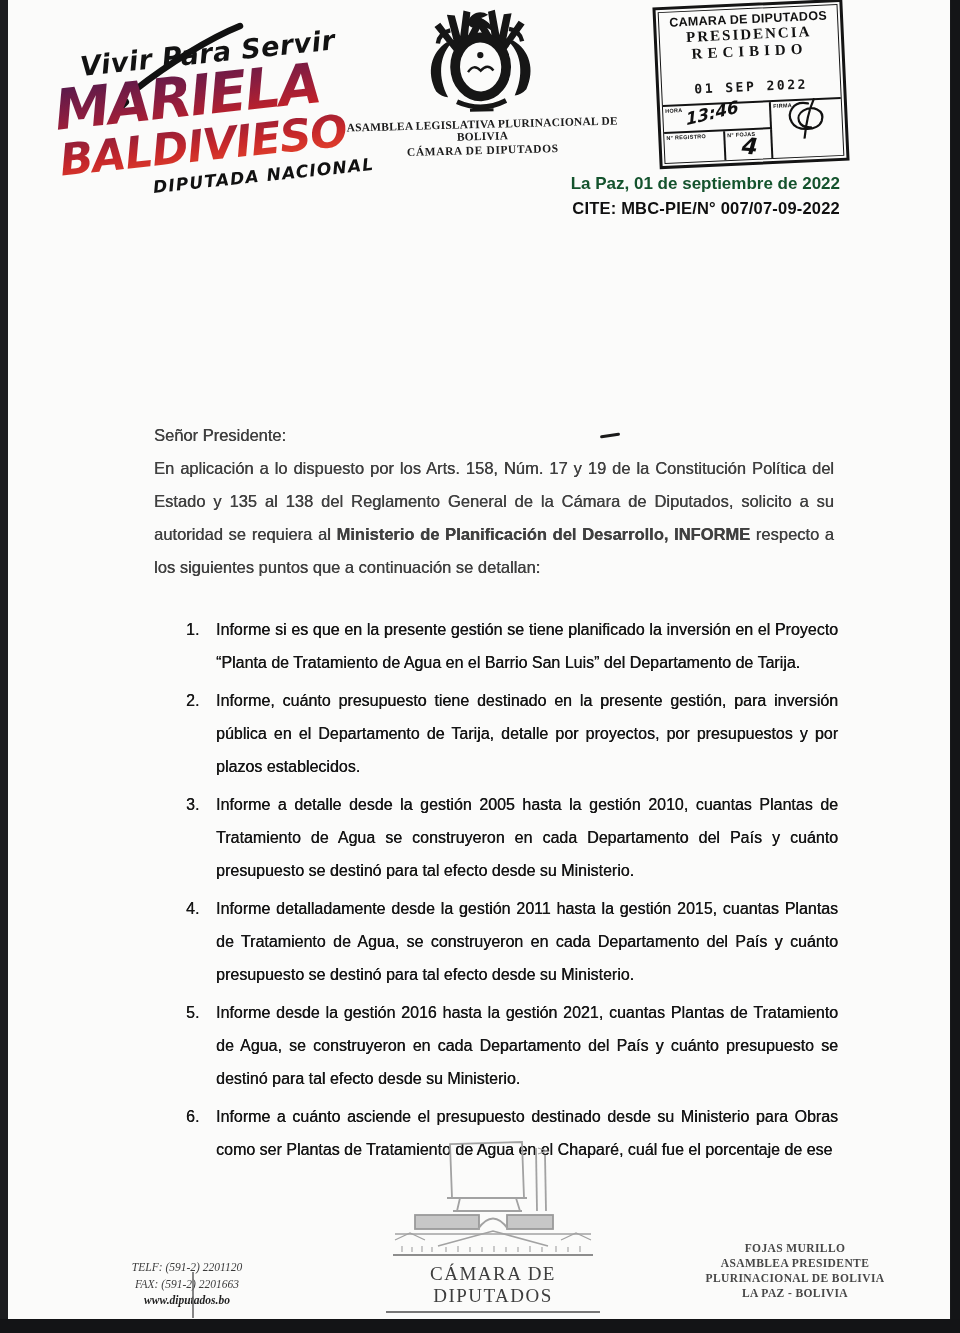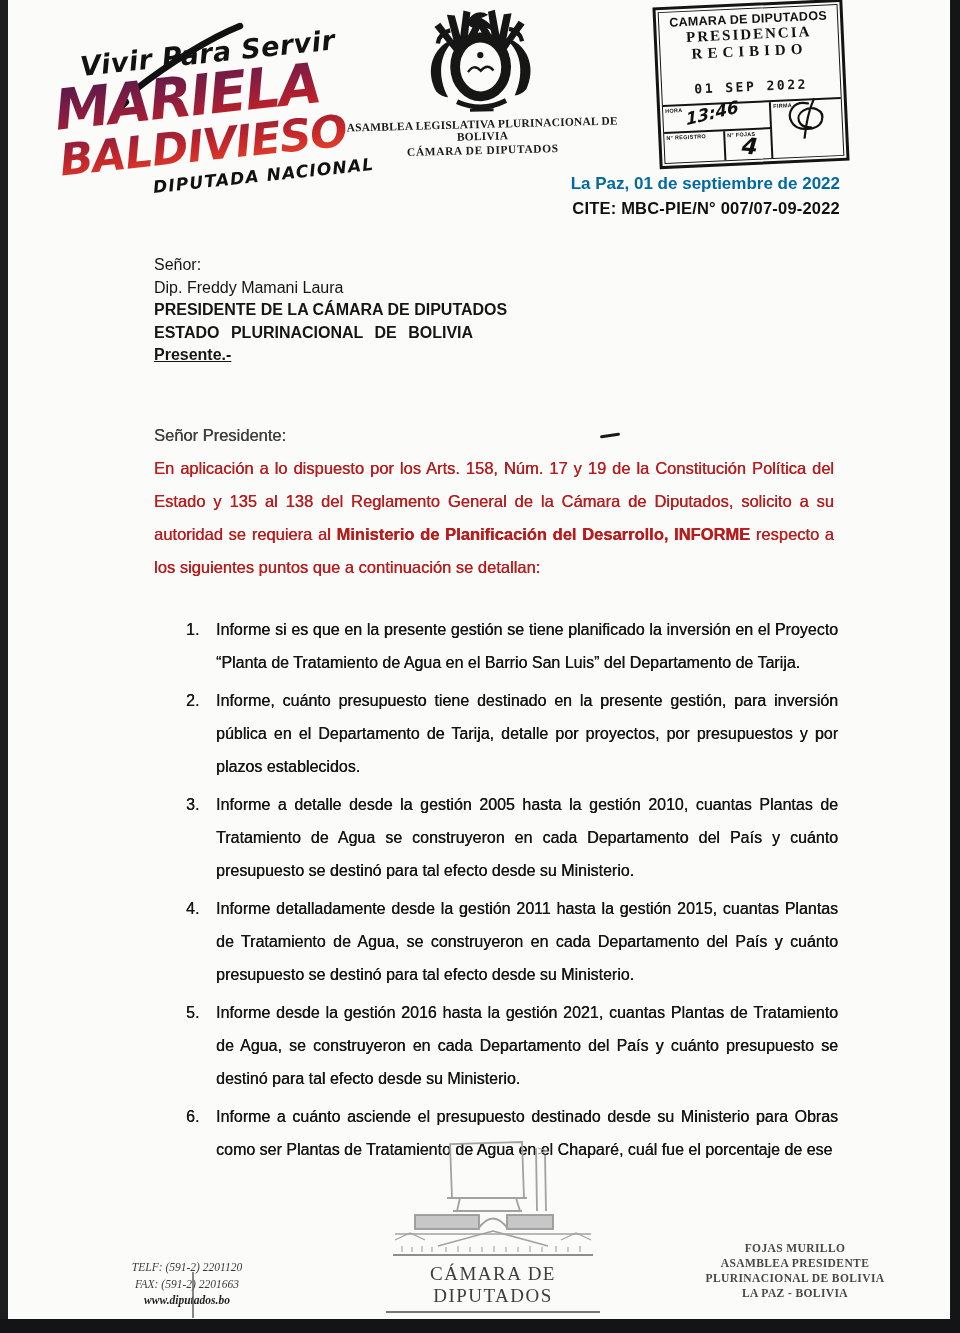--- a/index.html
+++ b/index.html
@@ -82,36 +82,36 @@
                 letter-spacing:.3px; color:#141414; }
   .hw { font-family:"DejaVu Sans", sans-serif; font-style:italic; color:#101010; }
   .hw-hora { position:absolute; left:22px; top:-2px; font-size:17px;
              transform:rotate(-11deg) skewX(-9deg); font-weight:600; }
   .hw-fojas { position:absolute; left:16px; top:3px; font-size:23px;
               transform:rotate(7deg); font-weight:600; }
   .sig-svg { position:absolute; left:8px; top:-4px; }
 
   
   .dateline { position:absolute; right:110px; top:174px; text-align:right; }
-  .dateline .place { font-size:17px; font-weight:700; color:#0369a1;text-align:center; }
+  .dateline .place { font-size:17px; font-weight:700; color:#14532d;text-align:center; }
   .dateline .cite  { font-size:16.5px; font-weight:700; color:#101010; margin-top:5px; letter-spacing:.2px; }
 
   
   .recipient { position:absolute; left:146px; top:254px; font-size:16px; line-height:22.5px; color:#151515; }
   .recipient .b { font-weight:700; }
   .recipient .spread { word-spacing:7px; }
   .recipient .presente { font-weight:700; text-decoration:underline; }
 
   
   .greeting { position:absolute; left:146px; top:426px; font-size:16.5px; color:#404040;
               text-shadow:.3px 0 0 currentColor; }
   .hand-dash { position:absolute; left:592px; top:434px; width:20px; height:2.5px;
                background:#1a1a1a; transform:rotate(-8deg); border-radius:2px; }
   .intro { position:absolute; left:146px; top:452px; width:680px; font-size:16.5px;
-           line-height:33px; text-align:justify; color:#b91c1c; text-shadow:.3px 0 0 currentColor; }
+           line-height:33px; text-align:justify; color:#404040; text-shadow:.3px 0 0 currentColor; }
   .intro .b { font-weight:700; }
 
   .req-list { position:absolute; left:178px; top:613px; width:652px; }
   .req-item { display:flex; margin-bottom:5px; font-size:16px; line-height:33px;
               color:#151515; text-shadow:.3px 0 0 currentColor; }
   .req-num  { width:30px; flex:0 0 30px; }
   .req-text { flex:1; text-align:justify; }
 
   
   .chamber-logo { position:absolute; left:378px; top:1134px; width:214px; text-align:center; }
@@ -203,27 +203,20 @@
         </div>
       </div>
     </div>
   </div>
 
   <div class="dateline">
     <div class="place">La Paz, 01 de septiembre de 2022</div>
     <div class="cite">CITE: MBC-PIE/N° 007/07-09-2022</div>
   </div>
 
-  <div class="recipient">
-    <div>Señor:</div>
-    <div>Dip. Freddy Mamani Laura</div>
-    <div class="b">PRESIDENTE DE LA CÁMARA DE DIPUTADOS</div>
-    <div class="b spread">ESTADO PLURINACIONAL DE BOLIVIA</div>
-    <div class="presente">Presente.-</div>
-  </div>
 
   <div class="greeting">Señor Presidente:</div>
   <div class="hand-dash"></div>
 
   <p class="intro"><span>En aplicación a lo dispuesto por los Arts. 158, Núm. 17 y 19 de la Constitución Política del Estado y 135 al 138 del Reglamento General de la Cámara de Diputados, solicito a su autoridad se requiera al </span><span class="b">Ministerio de Planificación del Desarrollo, INFORME</span><span> respecto a los siguientes puntos que a continuación se detallan:</span></p>
 
   <div class="req-list">
     <div class="req-item">
       <span class="req-num">1.</span>
       <span class="req-text">Informe si es que en la presente gestión se tiene planificado la inversión en el Proyecto “Planta de Tratamiento de Agua en el Barrio San Luis” del Departamento de Tarija.</span>

